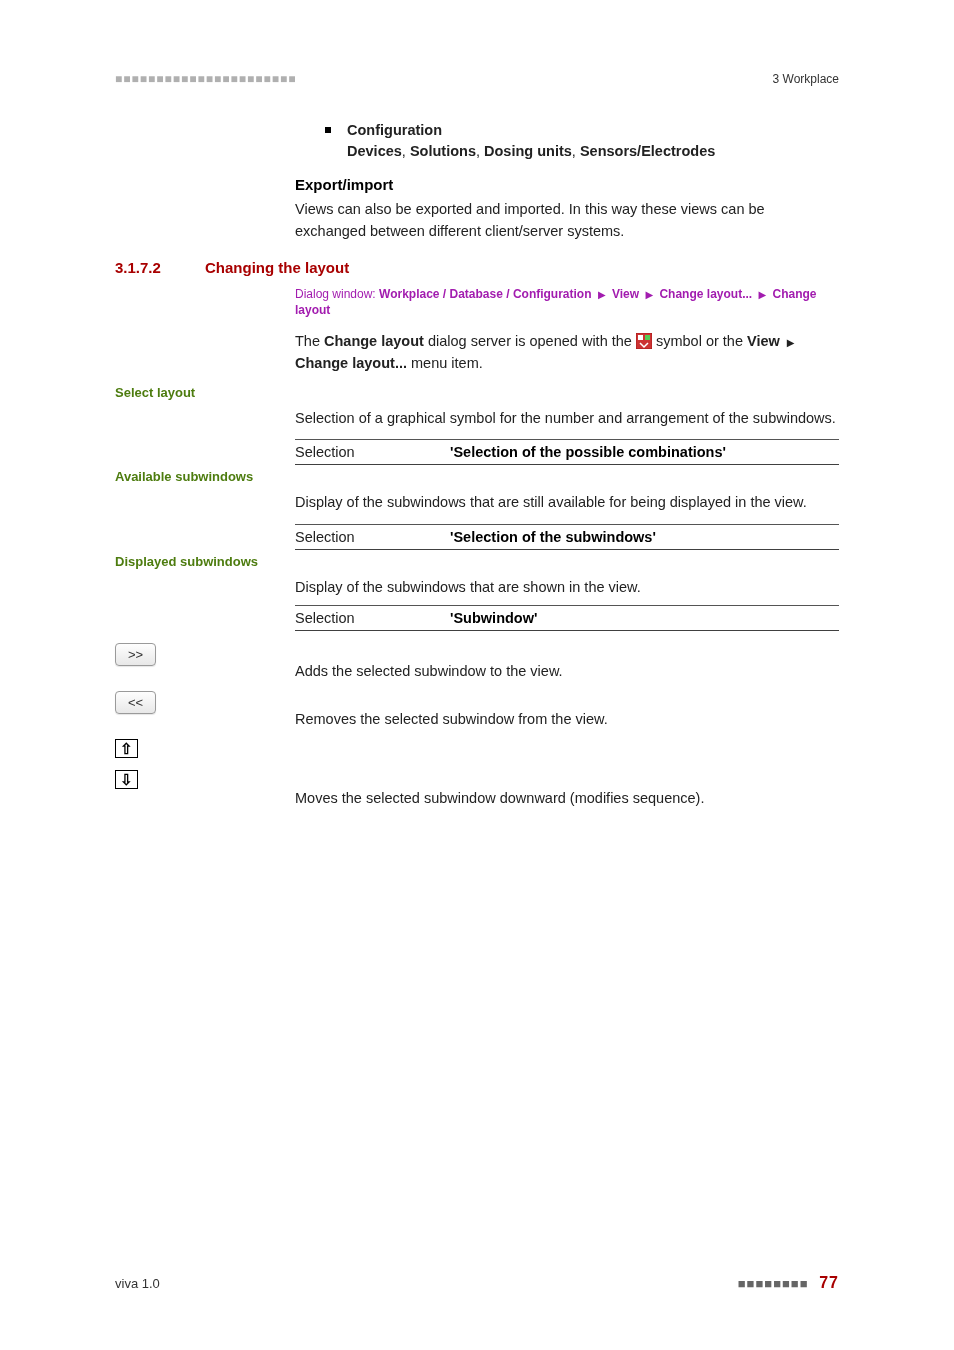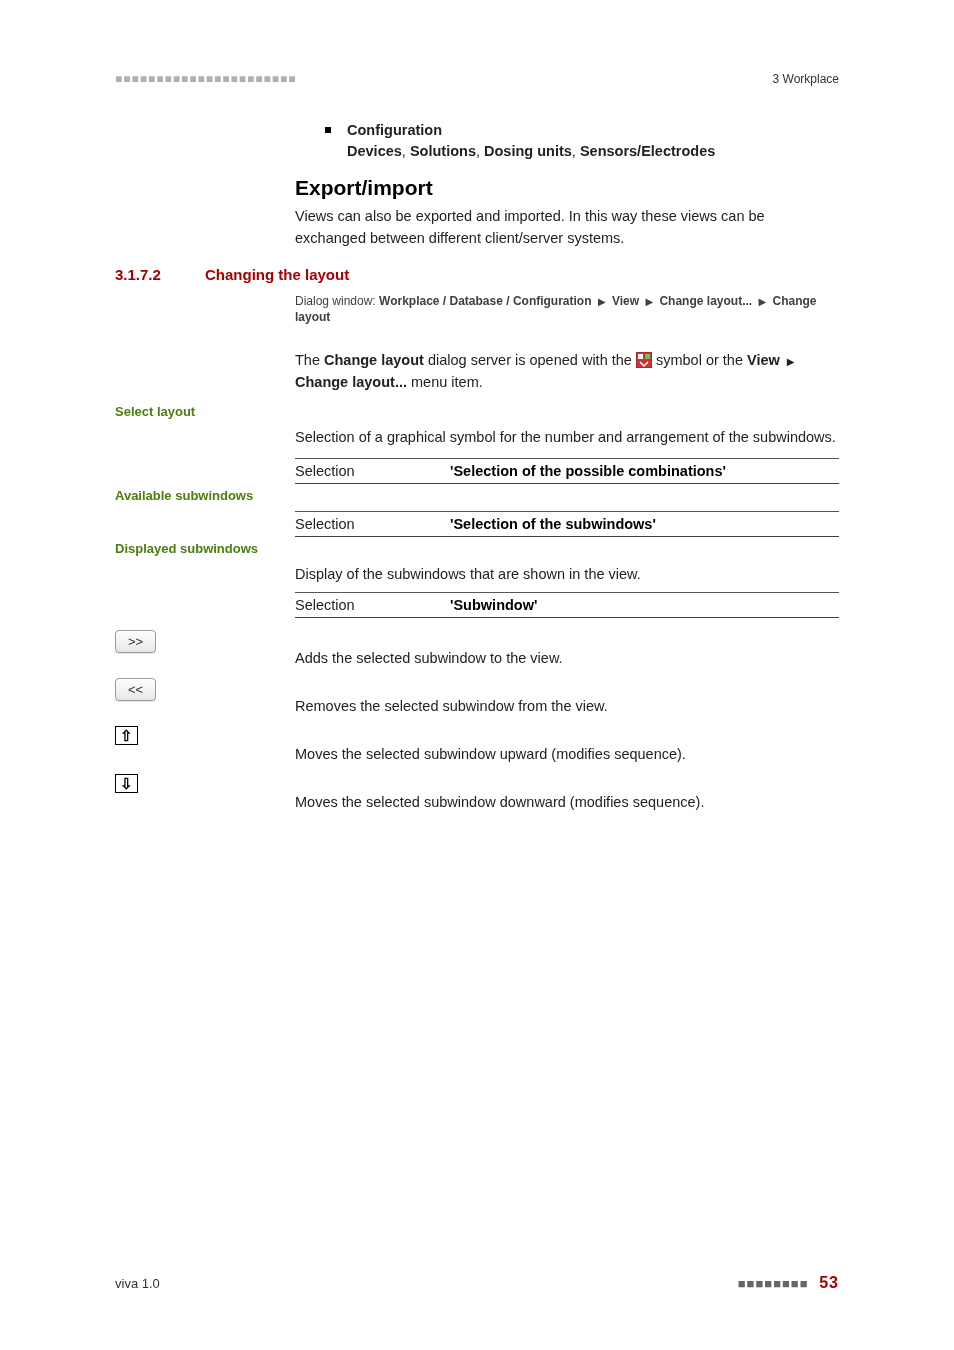--- a/index.html
+++ b/index.html
@@ -54,21 +54,21 @@
   .bold {
     font-weight: bold;
   }
   .text {
     font-size: 14.5px;
     line-height: 1.45;
     color: #222;
   }
   .heading-black {
     font-weight: bold;
-    font-size: 21px;
+    font-size: 15px;
     color: #000;
     margin-top: 14px;
     margin-bottom: 6px;
   }
   .heading-red {
     font-weight: bold;
     color: #a80000;
     font-size: 15px;
   }
   .section-row {
@@ -79,22 +79,22 @@
   }
   .section-number {
     width: 90px;
     flex-shrink: 0;
     font-weight: bold;
     color: #a80000;
     font-size: 15px;
   }
   .dialog-line {
     font-size: 12px;
-    color: #404040;
-    margin-bottom: 24px;
+    color: #a21caf;
+    margin-bottom: 12px;
     line-height: 1.4;
   }
   .tri {
     display: inline-block;
     margin: 0 3px;
     font-size: 10px;
   }
   .body-text {
     font-size: 14.5px;
     line-height: 1.5;
@@ -260,20 +260,21 @@
     <div class="indent-main">
       <div class="body-text">Selection of a graphical symbol for the number and arrangement of the subwindows.</div>
       <div class="selection-table">
         <div class="sel-label">Selection</div>
         <div class="sel-value">'Selection of the possible combinations'</div>
       </div>
     </div>
 
     <div class="side-heading">Available subwindows</div>
     <div class="indent-main">
+      <div class="body-text">Display of the subwindows that are still available for being displayed in the view.</div>
       <div class="selection-table">
         <div class="sel-label">Selection</div>
         <div class="sel-value">'Selection of the subwindows'</div>
       </div>
     </div>
 
     <div class="side-heading">Displayed subwindows</div>
     <div class="indent-main">
       <div class="body-text" style="margin-bottom:6px;">Display of the subwindows that are shown in the view.</div>
       <div class="selection-table">
@@ -295,35 +296,34 @@
       </div>
       <div class="desc-text">Removes the selected subwindow from the view.</div>
     </div>
 
     <div class="icon-row">
       <div class="icon-cell">
         <span class="btn-arrow">
           <span>⇧</span>
         </span>
       </div>
-      <div class="desc-text">Moves the selected subwindow upward (modifies sequence).</div>
     </div>
 
     <div class="icon-row">
       <div class="icon-cell">
         <span class="btn-arrow">
           <span>⇩</span>
         </span>
       </div>
       <div class="desc-text">Moves the selected subwindow downward (modifies sequence).</div>
     </div>
 
   </div>
 
   <div class="footer">
     <span class="footer-left">viva 1.0</span>
     <span class="footer-right">
       <span>■■■■■■■■</span>
-      <span class="footer-page">53</span>
+      <span class="footer-page">77</span>
     </span>
   </div>
 
 </div>
 
 </body></html>

